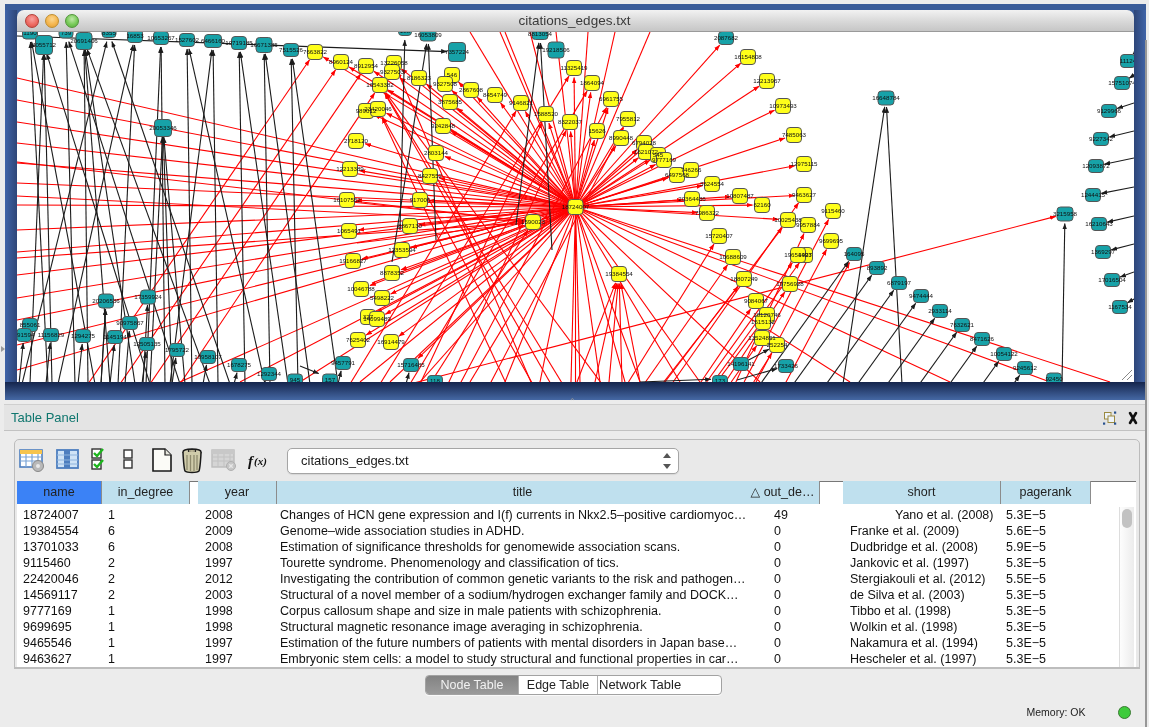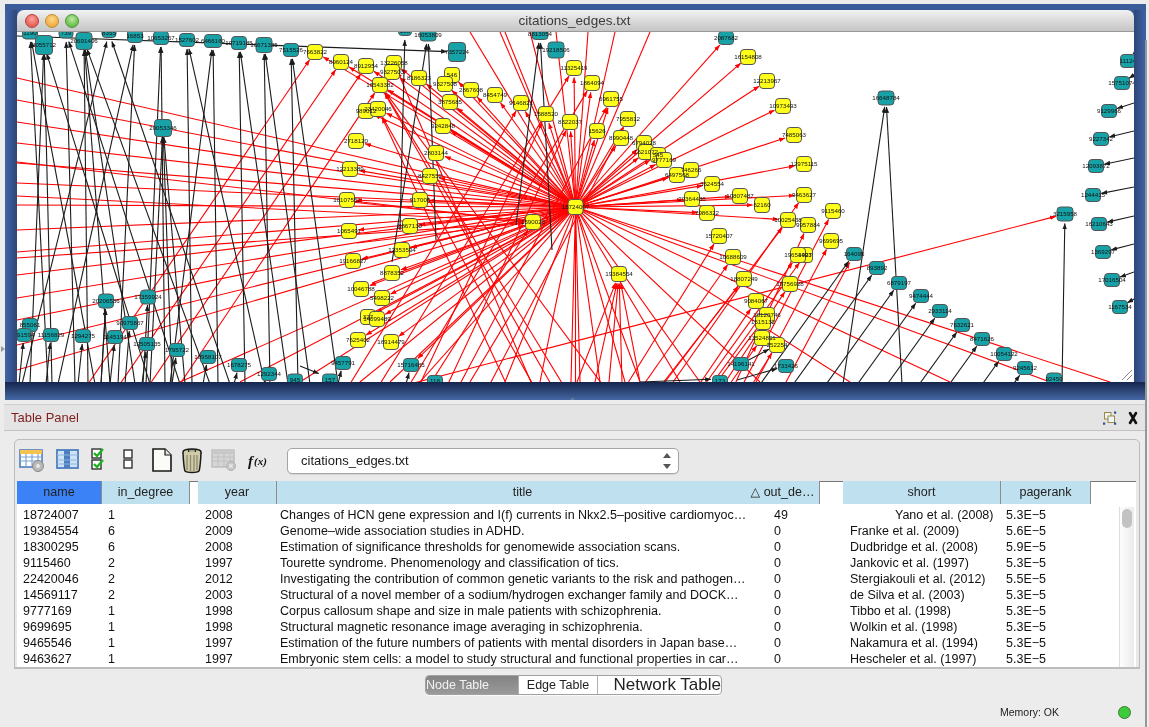--- a/index.html
+++ b/index.html
@@ -540,21 +540,21 @@
       <line x1="1122" y1="380" x2="1132" y2="370"></line>
       <line x1="1127" y1="380" x2="1132" y2="375"></line>
     </g>
 </svg>
 
 <div class="abs" style="left:1px;top:346px;width:0;height:0;border-top:3px solid transparent;border-bottom:3px solid transparent;border-left:4px solid #9a9a9a"></div>
 
 <div class="abs" style="left:569px;top:399px;width:9px;height:5px;color:#9a9a9a;font-size:8px;line-height:5px">⌃</div>
 
 <div class="abs" style="left:4px;top:404px;width:1141px;height:27px;background:#e4e4e4;border-top:1px solid #cfcfcf;border-bottom:1px solid #c2c2c2"></div>
-<div class="abs" style="left:11px;top:404px;height:27px;line-height:27px;font-size:13px;color:#7f1d1d">Table Panel</div>
+<div class="abs" style="left:11px;top:404px;height:27px;line-height:27px;font-size:13px;color:#0f766e">Table Panel</div>
 
 <svg class="abs" style="left:1103px;top:411px" width="40" height="15" viewBox="0 0 40 15">
 <rect x="1.5" y="1.5" width="6.5" height="6.5" fill="#eef4fb" stroke="#9b8a41"></rect>
 <rect x="5" y="5" width="6.5" height="6.5" fill="#eef4fb" stroke="#9b8a41"></rect>
 <rect x="11" y="0.5" width="2.2" height="2.2" fill="#27508e"></rect>
     <rect x="0" y="11.5" width="2.2" height="2.2" fill="#27508e"></rect>
     <rect x="11" y="11.5" width="2.2" height="2.2" fill="#27508e"></rect>
 <path d="M27 2 L33 12 M33 2 L27 12" stroke="#111" stroke-width="2.6" stroke-linecap="round"></path>
 </svg>
 
@@ -634,21 +634,21 @@
 <div class="rt" style="left:774px;top:507px;width:66px">49</div>
 <div class="rt" style="left:895px;top:507px;width:150px">Yano et al. (2008)</div>
 <div class="rt" style="left:1006px;top:507px;width:84px">5.3E−5</div>
 <div class="rt" style="left:23px;top:523px;width:78px">19384554</div>
 <div class="rt" style="left:108px;top:523px;width:60px">6</div>
 <div class="rt" style="left:205px;top:523px;width:68px">2009</div>
 <div class="rt" style="left:280px;top:523px;width:487px">Genome–wide association studies in ADHD.</div>
 <div class="rt" style="left:774px;top:523px;width:66px">0</div>
 <div class="rt" style="left:850px;top:523px;width:150px">Franke et al. (2009)</div>
 <div class="rt" style="left:1006px;top:523px;width:84px">5.6E−5</div>
-<div class="rt" style="left:23px;top:539px;width:78px">18300295</div>
+<div class="rt" style="left:23px;top:539px;width:78px">13701033</div>
 <div class="rt" style="left:108px;top:539px;width:60px">6</div>
 <div class="rt" style="left:205px;top:539px;width:68px">2008</div>
 <div class="rt" style="left:280px;top:539px;width:487px">Estimation of significance thresholds for genomewide association scans.</div>
 <div class="rt" style="left:774px;top:539px;width:66px">0</div>
 <div class="rt" style="left:850px;top:539px;width:150px">Dudbridge et al. (2008)</div>
 <div class="rt" style="left:1006px;top:539px;width:84px">5.9E−5</div>
 <div class="rt" style="left:23px;top:555px;width:78px">9115460</div>
 <div class="rt" style="left:108px;top:555px;width:60px">2</div>
 <div class="rt" style="left:205px;top:555px;width:68px">1997</div>
 <div class="rt" style="left:280px;top:555px;width:487px">Tourette syndrome. Phenomenology and classification of tics.</div>
@@ -697,20 +697,20 @@
 <div class="rt" style="left:774px;top:651px;width:66px">0</div>
 <div class="rt" style="left:850px;top:651px;width:150px">Hescheler et al. (1997)</div>
 <div class="rt" style="left:1006px;top:651px;width:84px">5.3E−5</div>
 
 <div class="abs" style="left:1119px;top:507px;width:15px;height:160px;background:linear-gradient(90deg,#fdfdfd,#ececec);border-left:1px solid #ddd"></div>
 <div class="abs" style="left:1122px;top:509px;width:10px;height:19px;background:#c2c2c2;border-radius:5px"></div>
 
 <div class="abs" style="left:14px;top:667px;width:1126px;height:2px;background:#bdbdbd"></div>
 
 <div class="abs" style="left:425px;top:675px;width:297px;height:20px;background:#fff;border:1px solid #a2a2a2;border-radius:4px;box-shadow:0 1px 0 rgba(255,255,255,0.7)"></div>
-<div class="abs" style="left:426px;top:676px;width:92px;height:18px;background:linear-gradient(#838383,#9a9a9a);border-radius:3px 0 0 3px;color:#f2f2f2;font-size:12.5px;line-height:18px">Node Table</div>
+<div class="abs" style="left:426px;top:676px;width:92px;height:18px;background:linear-gradient(#838383,#9a9a9a);border-radius:3px 0 0 3px;color:#f2f2f2;font-size:12.5px;text-align:center;line-height:18px">Node Table</div>
 <div class="abs" style="left:518px;top:676px;width:80px;height:18px;border-right:1px solid #b0b0b0;border-left:1px solid #b0b0b0;color:#222;font-size:12.5px;text-align:center;line-height:18px">Edge Table</div>
-<div class="abs" style="left:599px;top:676px;width:122px;height:18px;color:#222;font-size:17px;text-align:right;line-height:18px">Network Table</div>
-
-<div class="abs" style="left:1000px;top:706px;width:112px;text-align:left;font-size:10.5px;color:#222">Memory: OK</div>
+<div class="abs" style="left:599px;top:676px;width:122px;height:18px;color:#222;font-size:13px;text-align:left;line-height:18px">Network Table</div>
+
+<div class="abs" style="left:1000px;top:706px;width:112px;text-align:center;font-size:10.5px;color:#222">Memory: OK</div>
 <div class="abs" style="left:1118px;top:706px;width:13px;height:13px;border-radius:50%;background:#3ecb3b;border:1.5px solid #3a7a33"></div>
 
 <div class="abs" style="left:1145px;top:40px;width:2px;height:687px;background:#979797"></div>
 
 </body></html>

